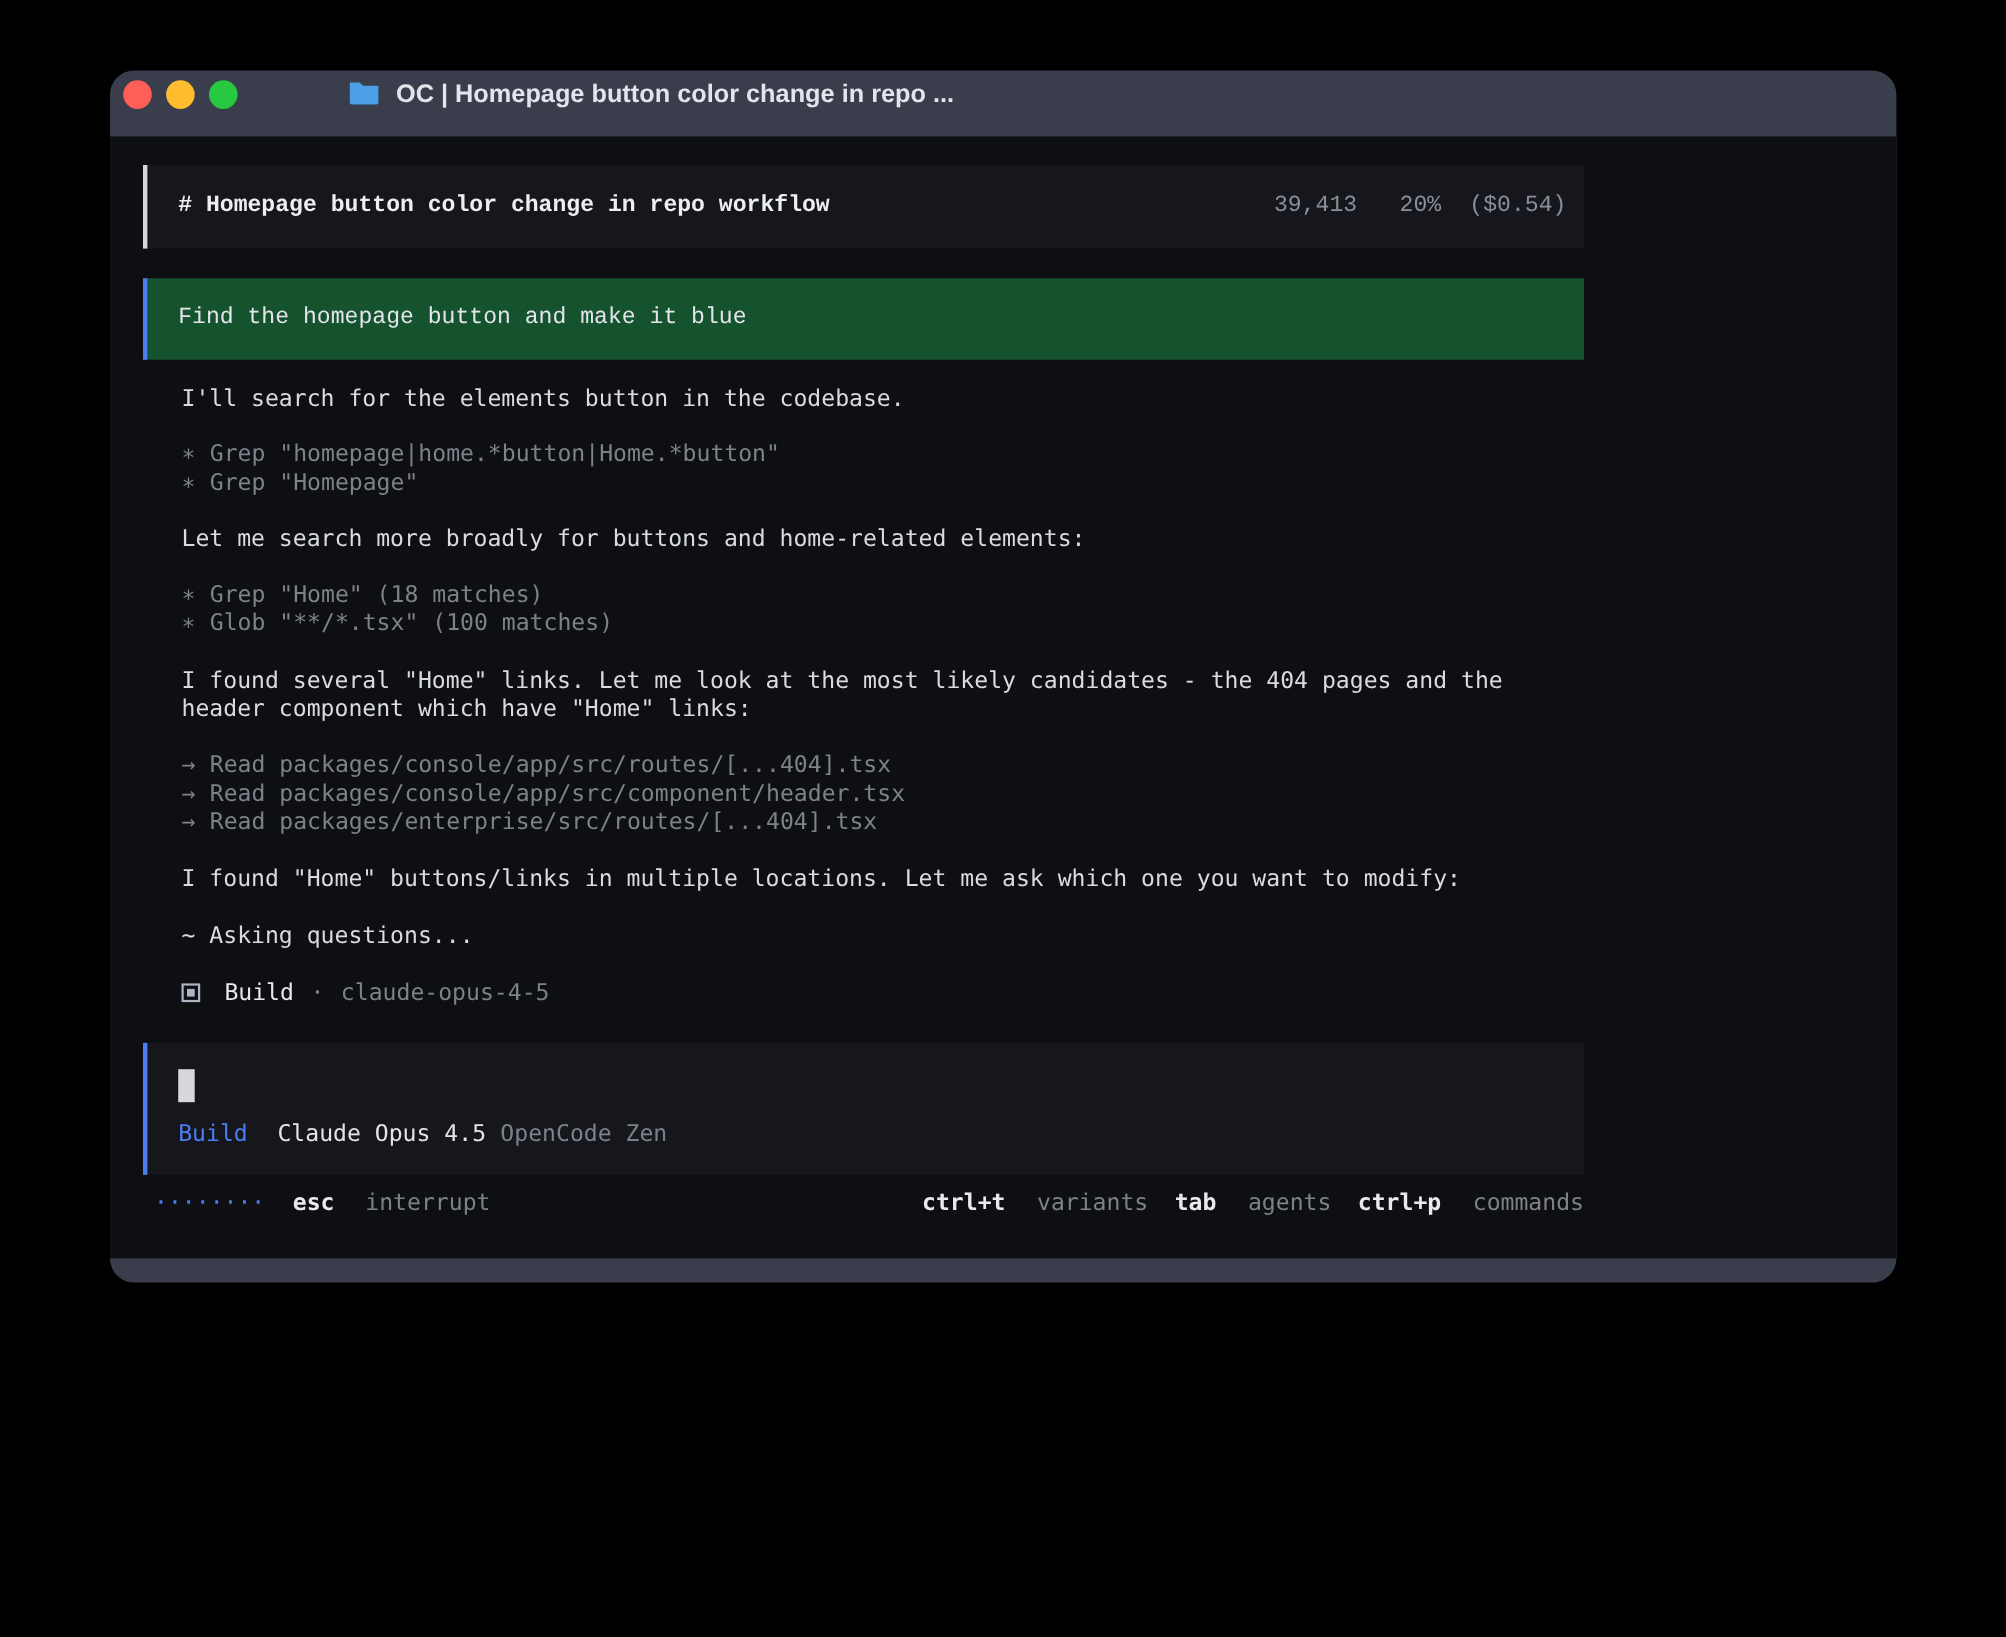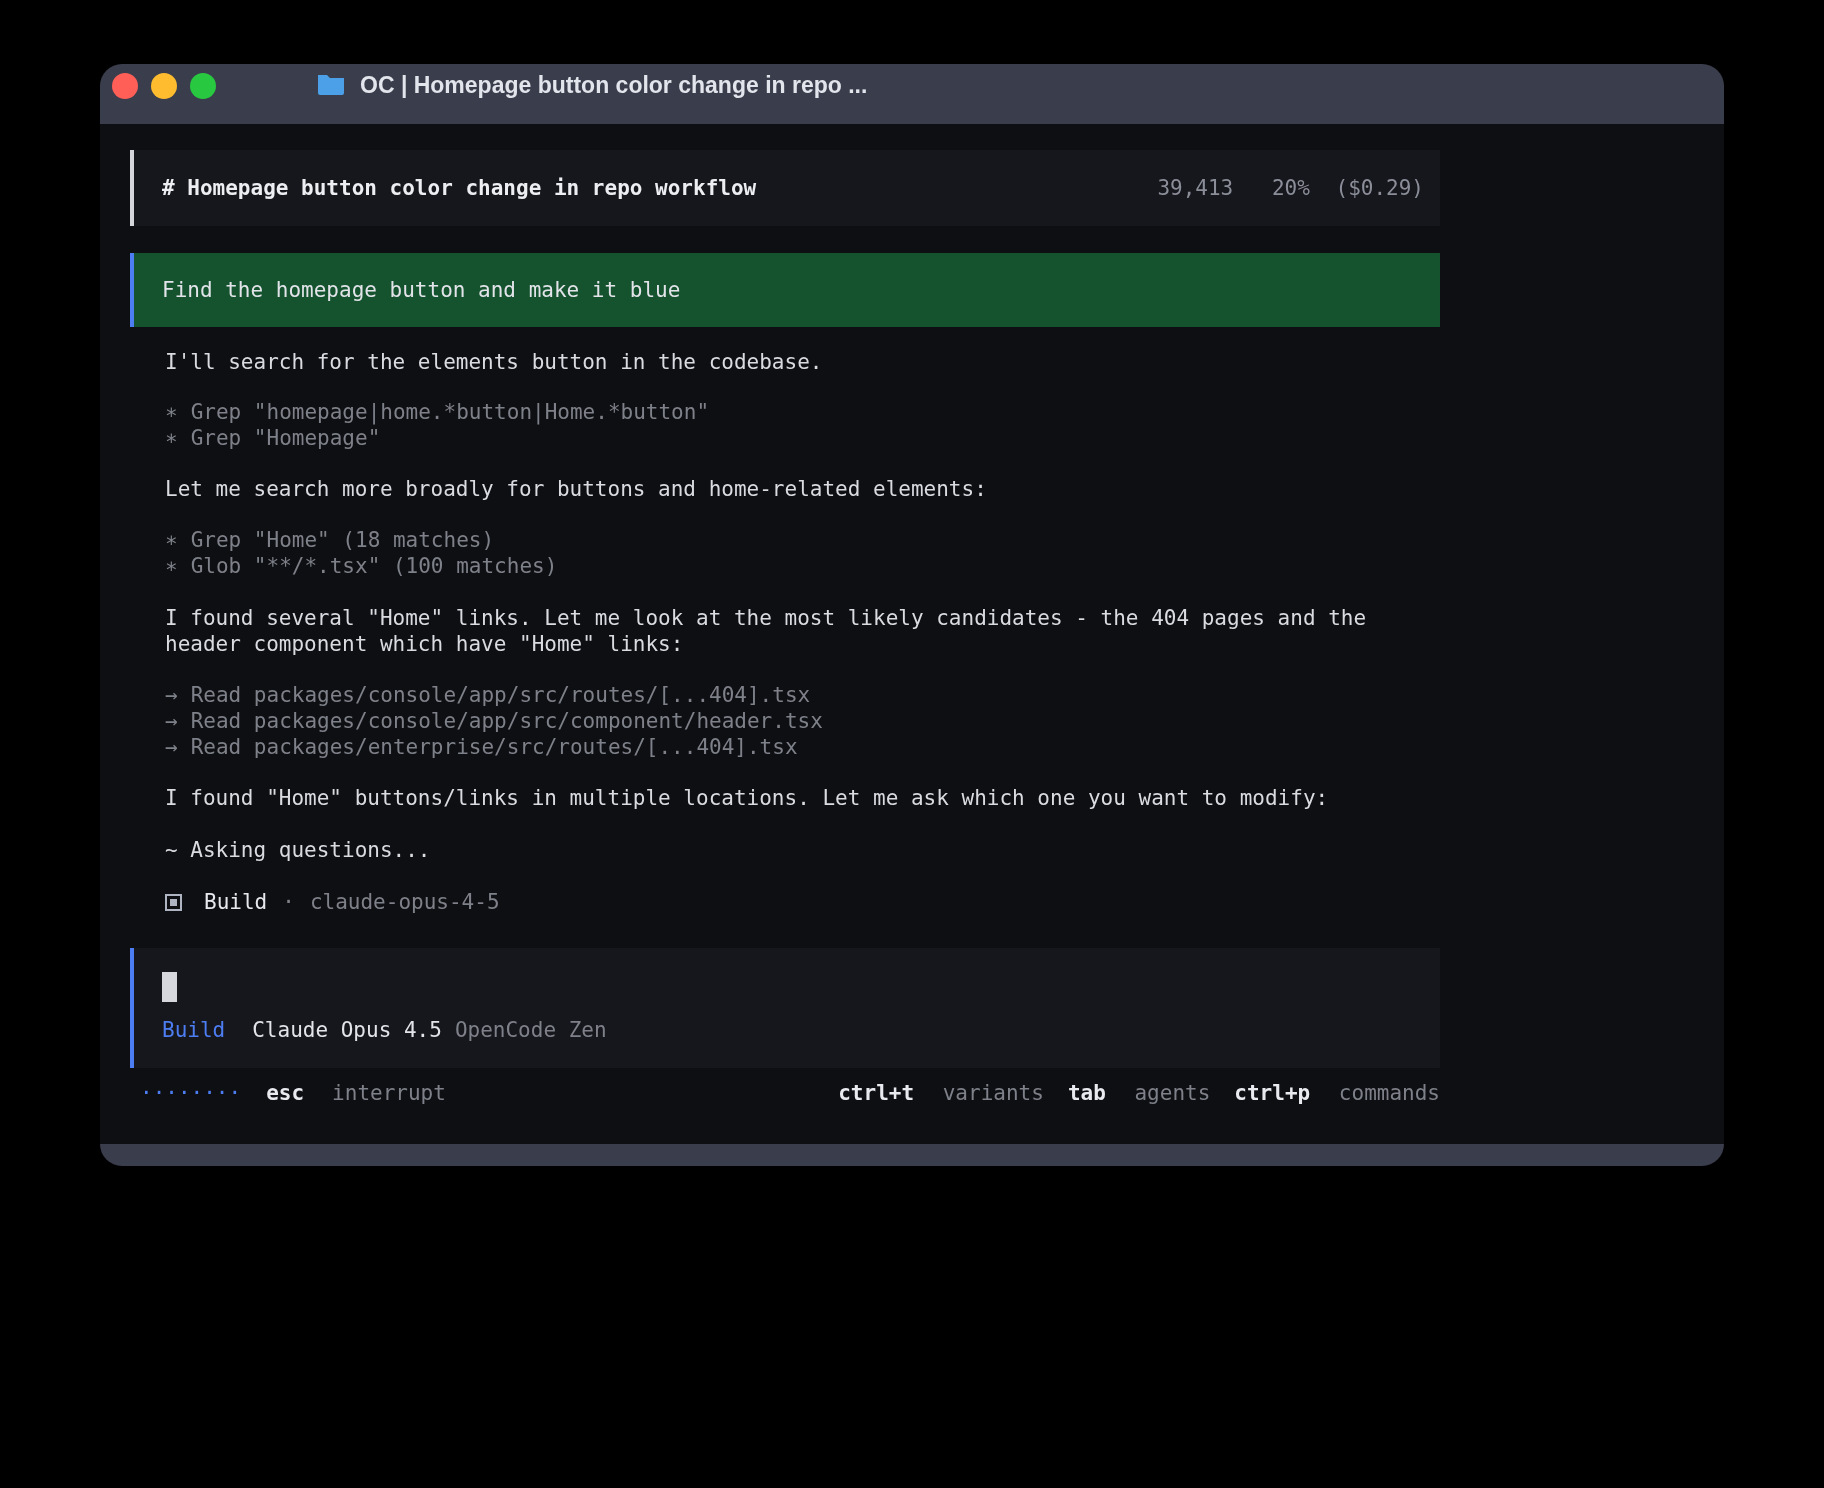--- a/index.html
+++ b/index.html
@@ -19,21 +19,21 @@
   .title-group { display:flex; align-items:center; margin-left:100px; gap:14px; }
   .wtitle { font-family:"Liberation Sans", sans-serif; font-weight:bold; font-size:23px; color:#e3e5ec; }
 
   .terminal {
     position:absolute; left:0; right:0; top:60px; bottom:22px;
     background:#0e0f13; padding:26px 0 0 30px;
     font-size:21px; line-height:26px; color:#d9dbe1; overflow:hidden;
   }
   .content { width:1310px; }
 
-  .block { border-left:4px solid transparent; }
+  .block { border-left:4px solid transparent;font-family:Liberation Mono, monospace; }
   .header-block {
     background:#16171c; border-left-color:#d4d6dc;
     padding:25px 16px 25px 28px;
     display:flex; justify-content:space-between; align-items:center;
   }
   .h-title { font-weight:bold; color:#eceef2; }
   .stats { color:#8b8e99; }
   .stats .s2 { margin-left:26px; }
   .stats .s3 { margin-left:13px; }
 
@@ -96,21 +96,21 @@
   </div>
 
   <div class="terminal">
     <div class="content">
 
       <div class="block header-block">
         <span class="h-title"># Homepage button color change in repo workflow</span>
         <span class="stats">
           <span>39,413</span>
           <span class="s2">20%</span>
-          <span class="s3">($0.29)</span>
+          <span class="s3">($0.54)</span>
         </span>
       </div>
 
       <div class="block user-block">
         <span>Find the homepage button and make it blue</span>
       </div>
 
       <div class="para mt22">I'll search for the elements button in the codebase.</div>
 
       <div class="tool-group mt24">

